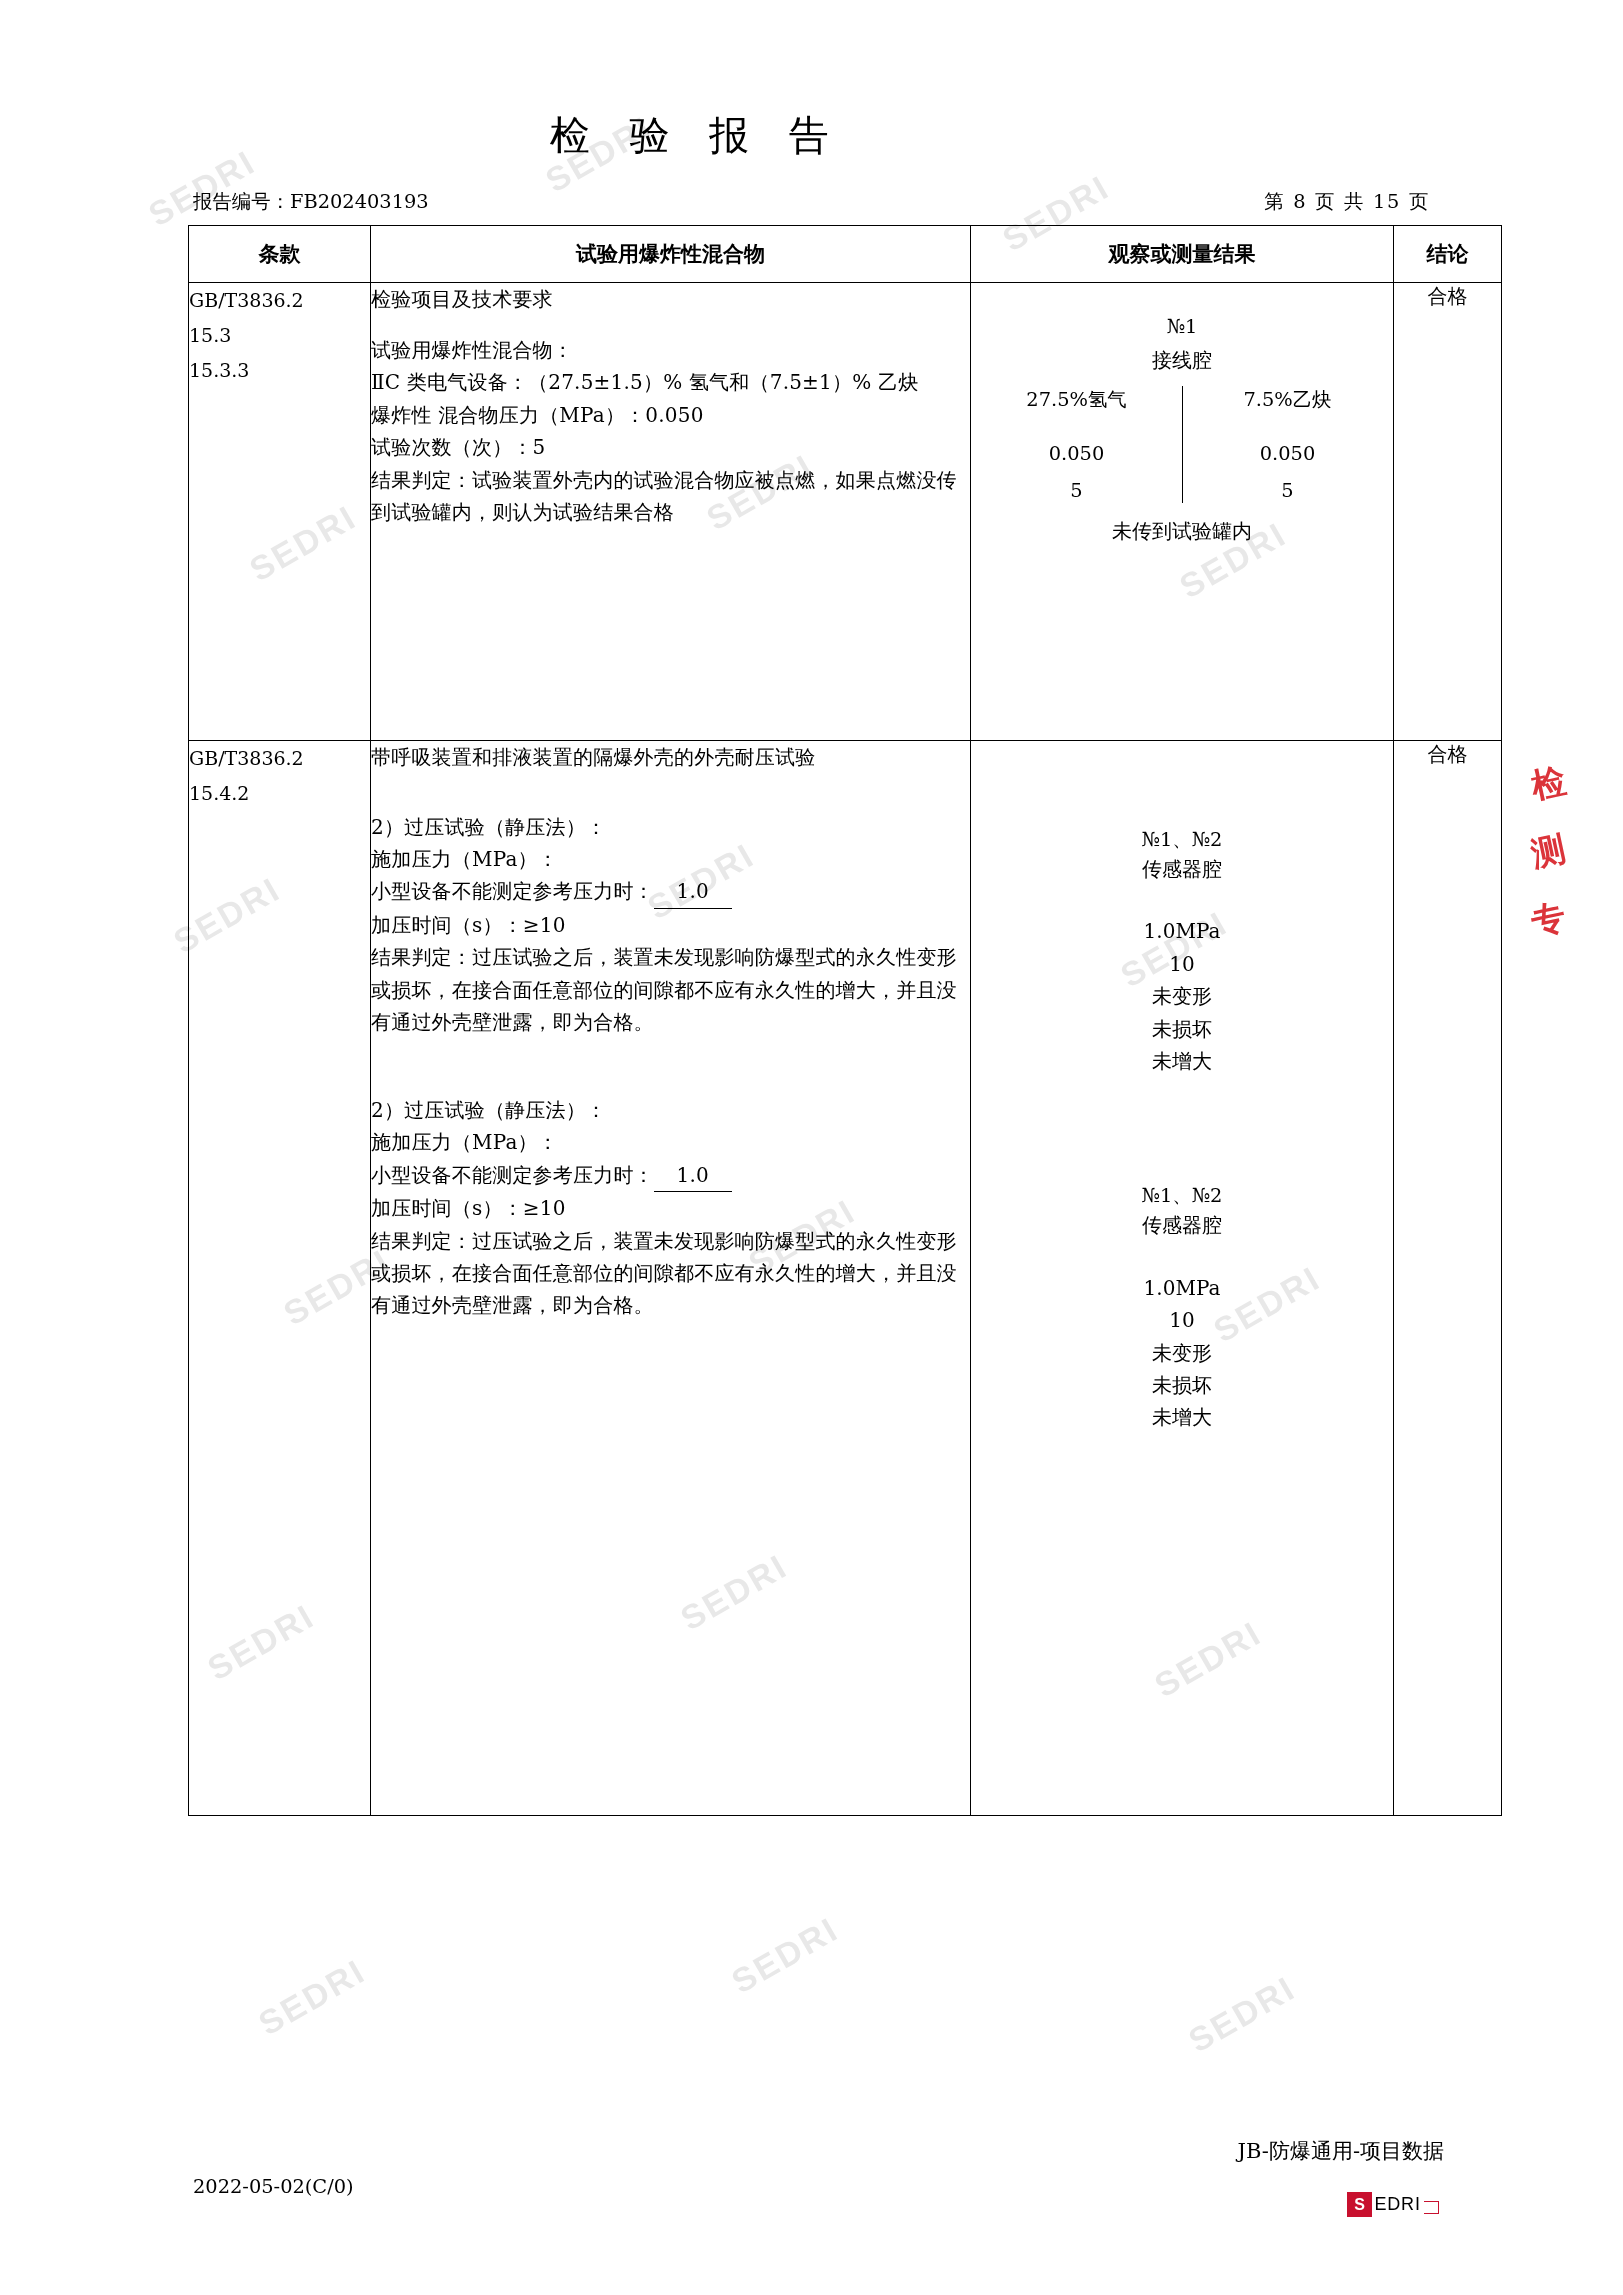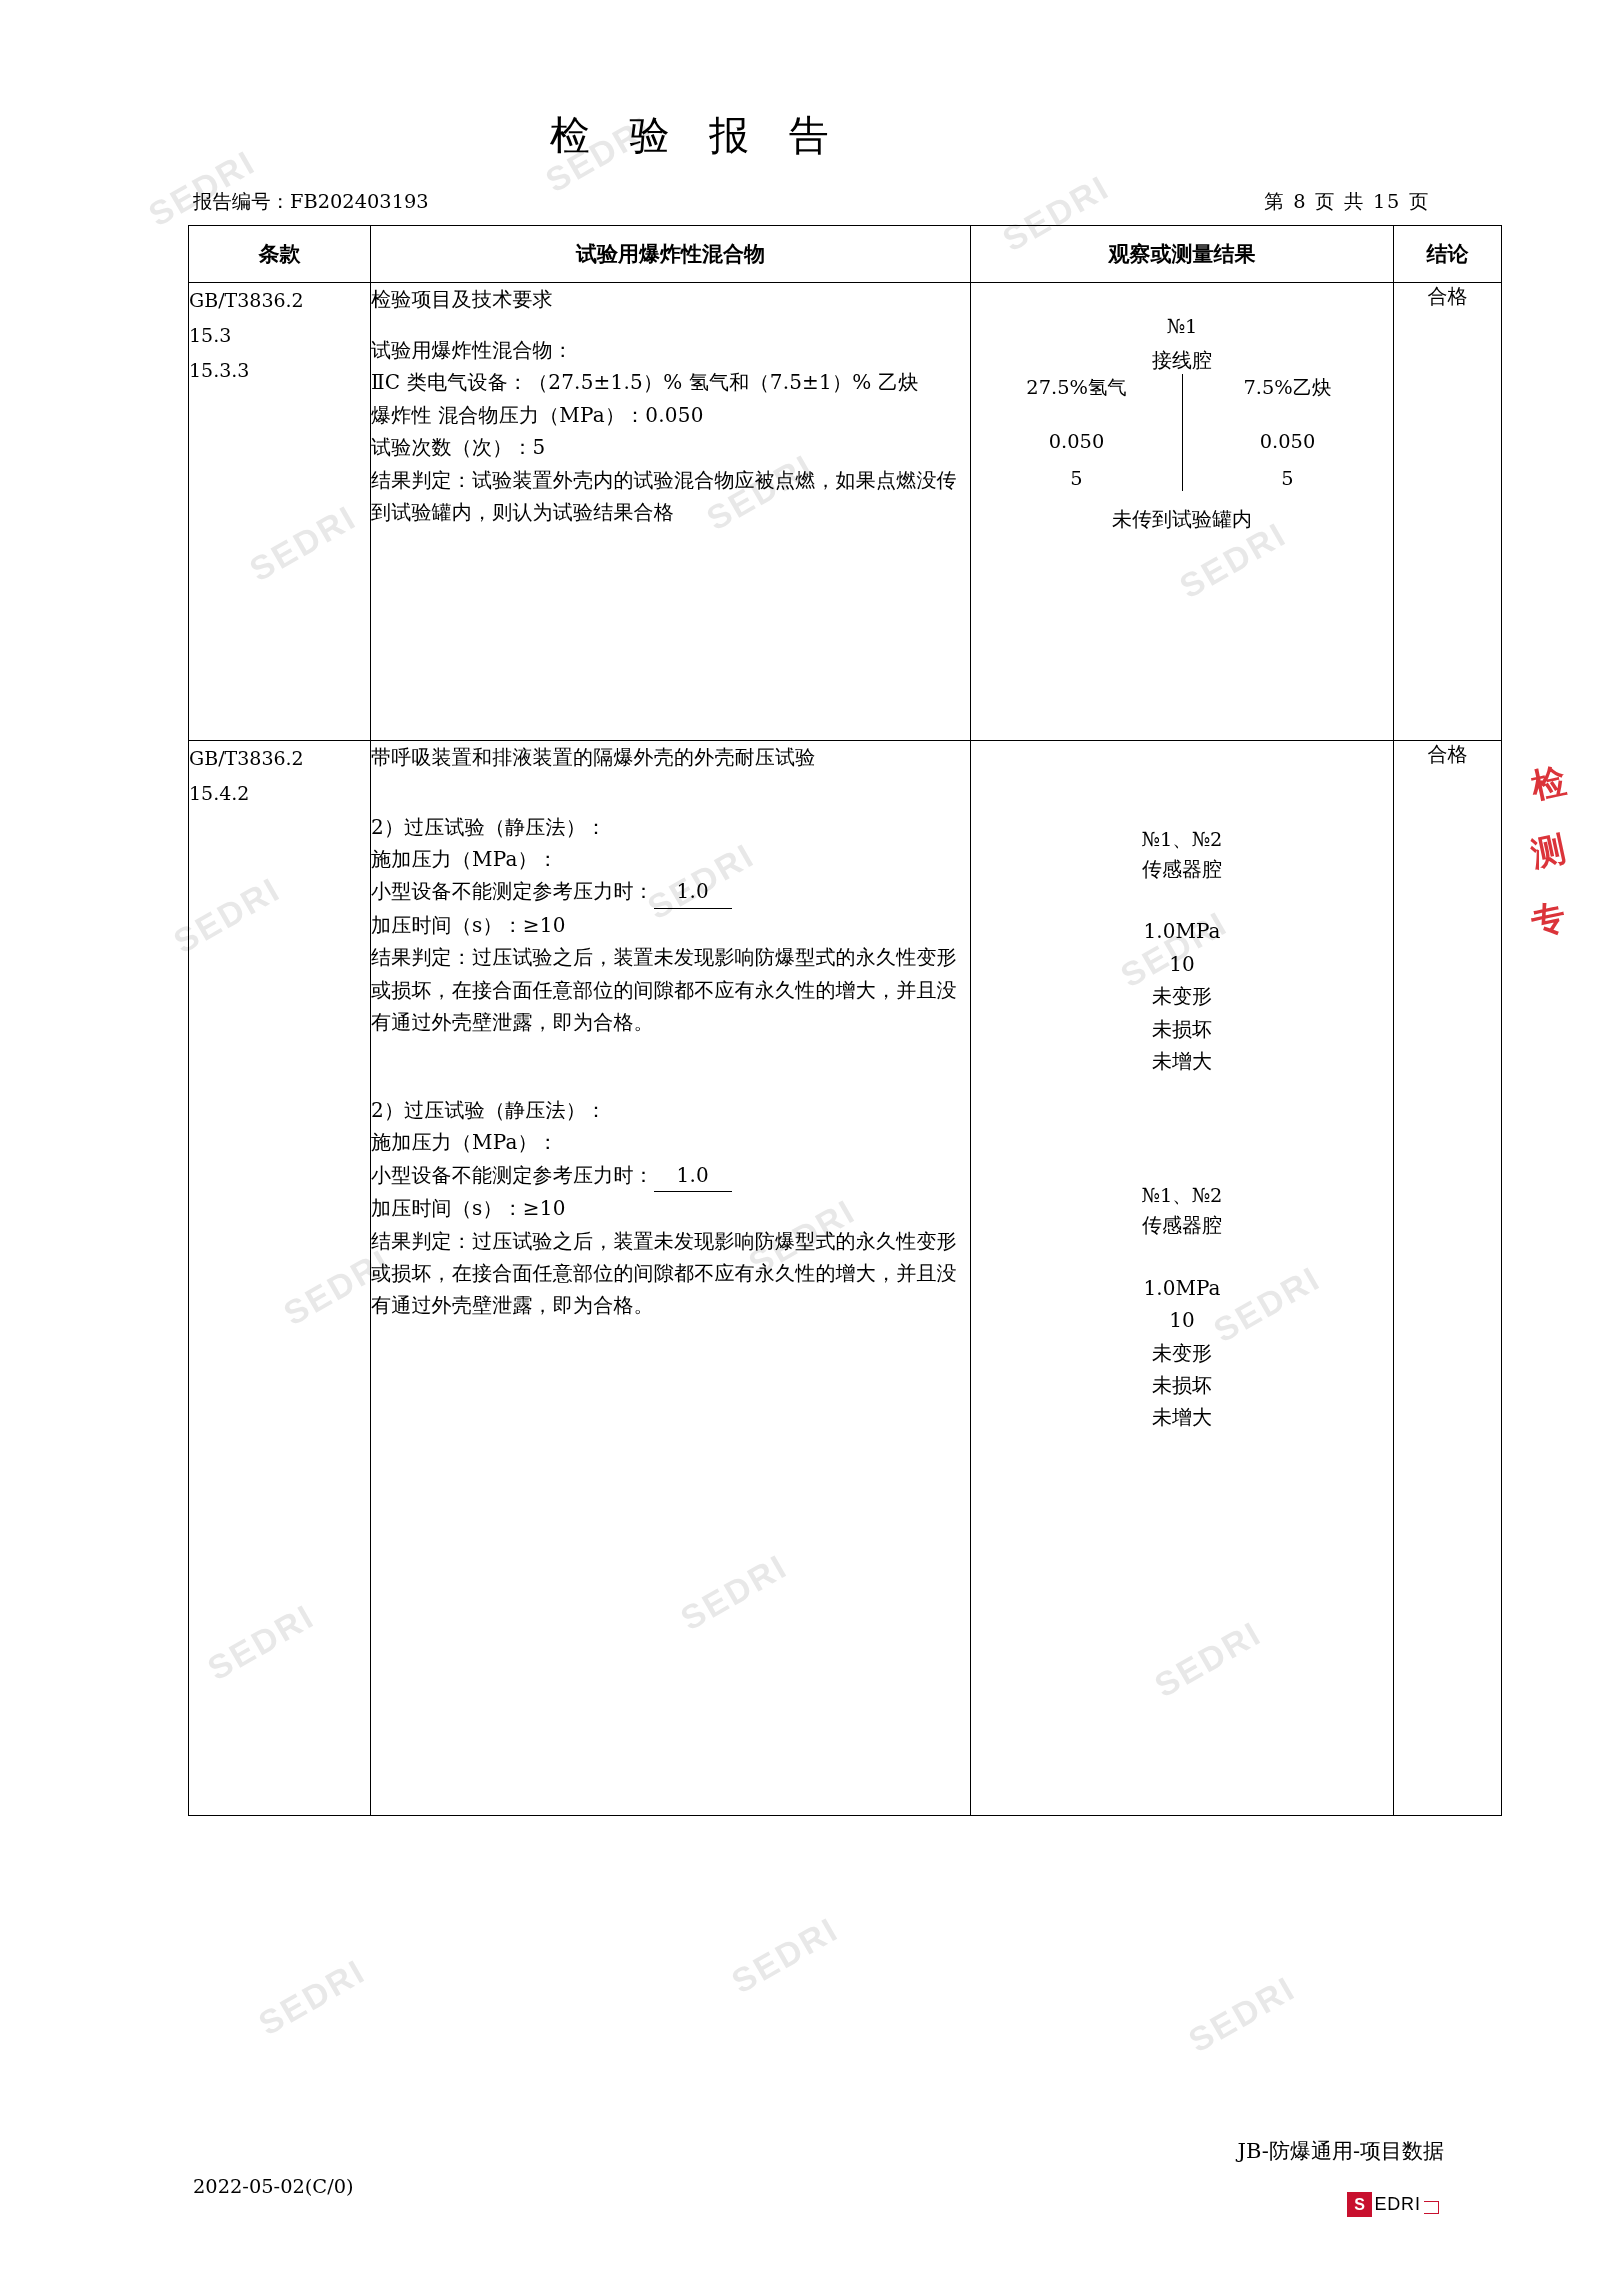--- a/index.html
+++ b/index.html
@@ -105,20 +105,21 @@
   .row1 td { height: 457px; }
   .row2 td { height: 1074px; }
 
   .blank-line { height: 18.6px; }
 
   
   .r1-no { margin-top: 32px; font-size: 19.4px; }
   .r1-cav { margin-top: 8.5px; font-size: 20px; }
   .split {
     position: relative;
+    margin-top: 12px;
     height: 161px;
   }
   .split .vline {
     position: absolute;
     left: 50%;
     top: 0;
     width: 1.3px;
     height: 117px;
     background: #000;
   }

